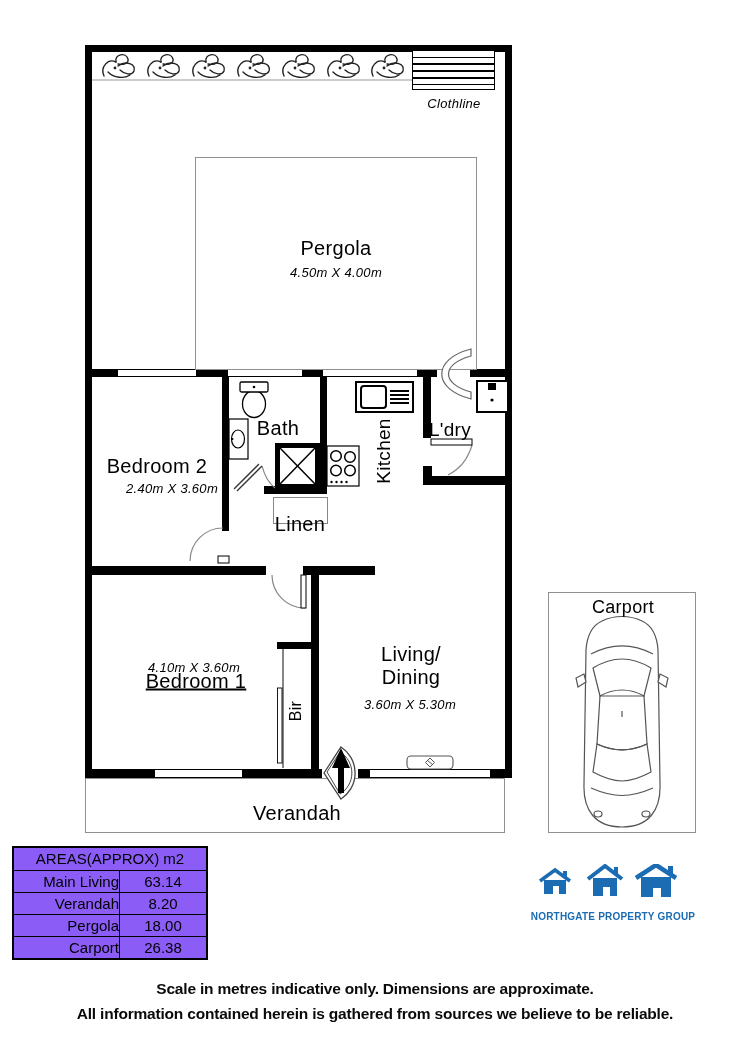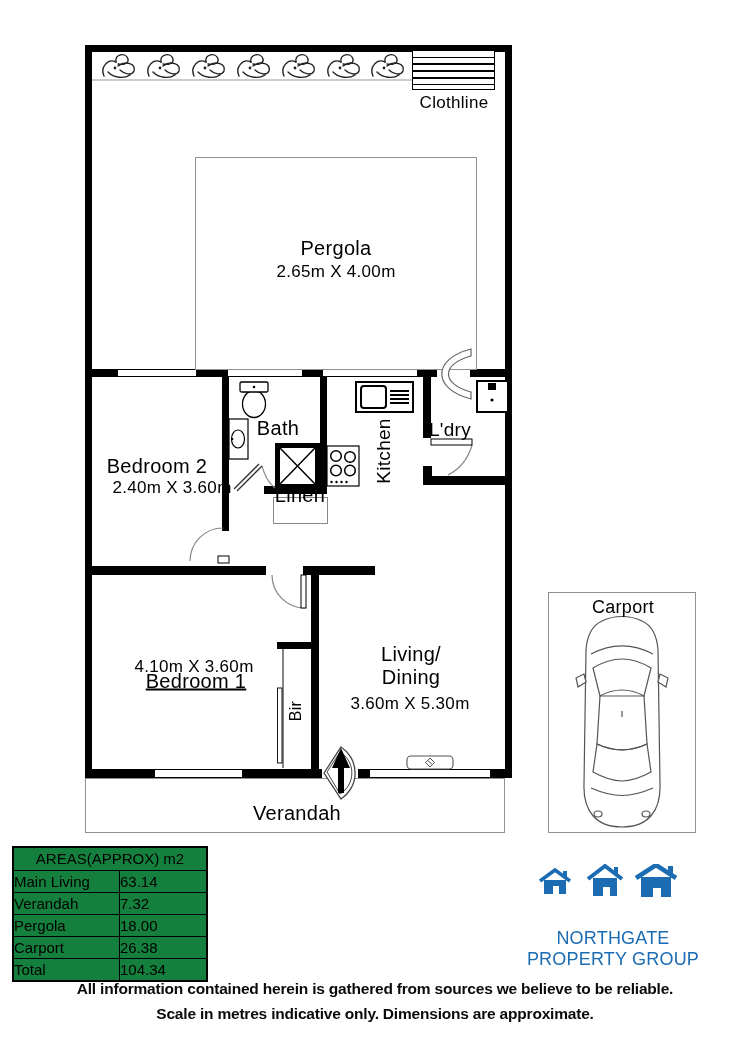--- a/index.html
+++ b/index.html
@@ -11,33 +11,33 @@
   .lbl{position:absolute;transform:translate(-50%,-50%);white-space:nowrap;letter-spacing:.3px;}
   .lbl.rot{transform:translate(-50%,-50%) rotate(-90deg);}
   .overlay{position:absolute;left:0;top:0;pointer-events:none;}
   
   .clothline{position:absolute;left:412px;top:50px;width:83px;height:40px;box-sizing:border-box;
              border:1.5px solid #000;background:repeating-linear-gradient(to bottom,#fff 0 5.6px,#000 5.6px 6.9px);}
   
   .linenx{position:absolute;left:275px;top:443px;width:45px;height:46px;border:5px solid #000;background:#fff;box-sizing:border-box;}
   .linenlabelbox{position:absolute;left:273px;top:497px;width:55px;height:27px;border:1.2px solid #888;background:#fff;box-sizing:border-box;}
   
-  .areas{position:absolute;left:12px;top:846px;width:192px;border:2px solid #000;background:#15803d;box-sizing:content-box;}
+  .areas{position:absolute;left:12px;top:846px;width:192px;border:2px solid #000;background:#8b5cf6;box-sizing:content-box;}
   .t-header{height:22px;line-height:22px;text-align:center;font-size:15px;border-bottom:1.6px solid #000;}
   .t-row{display:flex;height:21px;line-height:21px;font-size:15px;border-bottom:1.6px solid #000;}
   .t-row:last-child{border-bottom:none;}
-  .t-label{width:106px;border-right:1.6px solid #000;box-sizing:border-box;}
-  .t-value{flex:1;text-align:left;}
+  .t-label{width:106px;border-right:1.6px solid #000;box-sizing:border-box;text-align:right;}
+  .t-value{flex:1;text-align:center;}
   
   .logo{position:absolute;left:518px;top:864px;width:190px;text-align:center;}
-  .logo-text{margin-top:20px;font-size:18px;font-weight:normal;color:#1b6cb3;letter-spacing:.2px;}
+  .logo-text{margin-top:3px;font-size:10px;font-weight:bold;color:#1b6cb3;letter-spacing:.2px;}
   
   .disclaimer{position:absolute;left:0;top:977px;width:750px;text-align:center;
               font-size:15.5px;font-weight:bold;line-height:24.5px;letter-spacing:-0.2px;color:#0a0a0a;}
-  .fs20{font-size:20px;} .fs19{font-size:19px;} .fs18{font-size:18px;} .fs17{font-size:17px;} .fs16{font-size:16px;}
+  .fs20{font-size:20px;} .fs19{font-size:19px;} .fs18{font-size:18px;} .fs17{font-size:13px;font-style:italic;} .fs16{font-size:16px;}
 </style>
 </head>
 <body>
 
 <div id="canvas">
 
   <div>
     <div class="w" style="left:85px;top:45px;width:427px;height:7px;"></div>
     <div class="w" style="left:85px;top:45px;width:7px;height:733px;"></div>
     <div class="w" style="left:505px;top:45px;width:7px;height:733px;"></div>
@@ -203,57 +203,53 @@
       <path d="M6,58 L-2,62 L0,71 L8,66 Z" fill="#fff"></path>
       <path d="M82,58 L90,62 L88,71 L80,66 Z" fill="#fff"></path>
       <line x1="44" y1="95" x2="44" y2="101"></line>
       <ellipse cx="20" cy="198" rx="4" ry="3"></ellipse>
       <ellipse cx="68" cy="198" rx="4" ry="3"></ellipse>
     </g>
   </svg>
 
   <div class="lbl fs17" style="left:454px;top:103px;">Clothline</div>
   <div class="lbl fs20" style="left:336px;top:248px;">Pergola</div>
-  <div class="lbl fs17" style="left:336px;top:272px;">2.65m X 4.00m</div>
+  <div class="lbl fs17" style="left:336px;top:272px;">4.50m X 4.00m</div>
   <div class="lbl fs20" style="left:157px;top:466px;">Bedroom 2</div>
   <div class="lbl fs17" style="left:172px;top:488px;">2.40m X 3.60m</div>
   <div class="lbl fs20" style="left:278px;top:428px;">Bath</div>
-  <div class="lbl fs20" style="left:300px;top:495px;text-align:right;">Linen</div>
+  <div class="lbl fs20" style="left:300px;top:524px;text-align:right;">Linen</div>
   <div class="lbl fs19 rot" style="left:384px;top:451px;">Kitchen</div>
   <div class="lbl fs19" style="left:450px;top:430px;">L'dry</div>
   <div class="lbl fs20" style="left:196px;top:681px;text-decoration:underline;">Bedroom 1</div>
   <div class="lbl fs17" style="left:194px;top:667px;">4.10m X 3.60m</div>
   <div class="lbl fs16 rot" style="left:296px;top:711px;">Bir</div>
   <div class="lbl fs20" style="left:411px;top:654px;">Living/</div>
   <div class="lbl fs20" style="left:411px;top:677px;">Dining</div>
   <div class="lbl fs17" style="left:410px;top:704px;">3.60m X 5.30m</div>
   <div class="lbl fs20" style="left:297px;top:813px;">Verandah</div>
   <div class="lbl fs18" style="left:623px;top:607px;">Carport</div>
 
   <div class="areas">
     <div class="t-header">AREAS(APPROX) m2</div>
     <div class="t-row">
       <div class="t-label">Main Living</div>
       <div class="t-value">63.14</div>
     </div>
     <div class="t-row">
       <div class="t-label">Verandah</div>
-      <div class="t-value">7.32</div>
+      <div class="t-value">8.20</div>
     </div>
     <div class="t-row">
       <div class="t-label">Pergola</div>
       <div class="t-value">18.00</div>
     </div>
     <div class="t-row">
       <div class="t-label">Carport</div>
       <div class="t-value">26.38</div>
-    </div>
-    <div class="t-row">
-      <div class="t-label">Total</div>
-      <div class="t-value">104.34</div>
     </div>
   </div>
 
   <div class="logo">
     <svg width="150" height="40" viewBox="0 0 150 40">
       <g fill="#1b6cb3">
         <path d="M2,17 L17,6 L32,17" fill="none" stroke="#1b6cb3" stroke-width="3.5"></path>
         <rect x="25" y="7" width="4" height="7"></rect>
         <rect x="6" y="16" width="22" height="14"></rect>
         <rect x="15" y="22" width="6" height="8" fill="#fff"></rect>
@@ -264,17 +260,17 @@
         <path d="M98,14 L118,1 L138,14" fill="none" stroke="#1b6cb3" stroke-width="4.5"></path>
         <rect x="130" y="2" width="5" height="9"></rect>
         <rect x="103" y="13" width="30" height="20"></rect>
         <rect x="115" y="24" width="8" height="9" fill="#fff"></rect>
       </g>
     </svg>
     <div class="logo-text">NORTHGATE PROPERTY GROUP</div>
   </div>
 
   <div class="disclaimer">
+    <div>Scale in metres indicative only. Dimensions are approximate.</div>
     <div>All information contained herein is gathered from sources we believe to be reliable.</div>
-    <div>Scale in metres indicative only. Dimensions are approximate.</div>
   </div>
 
 </div>
 
 </body></html>

